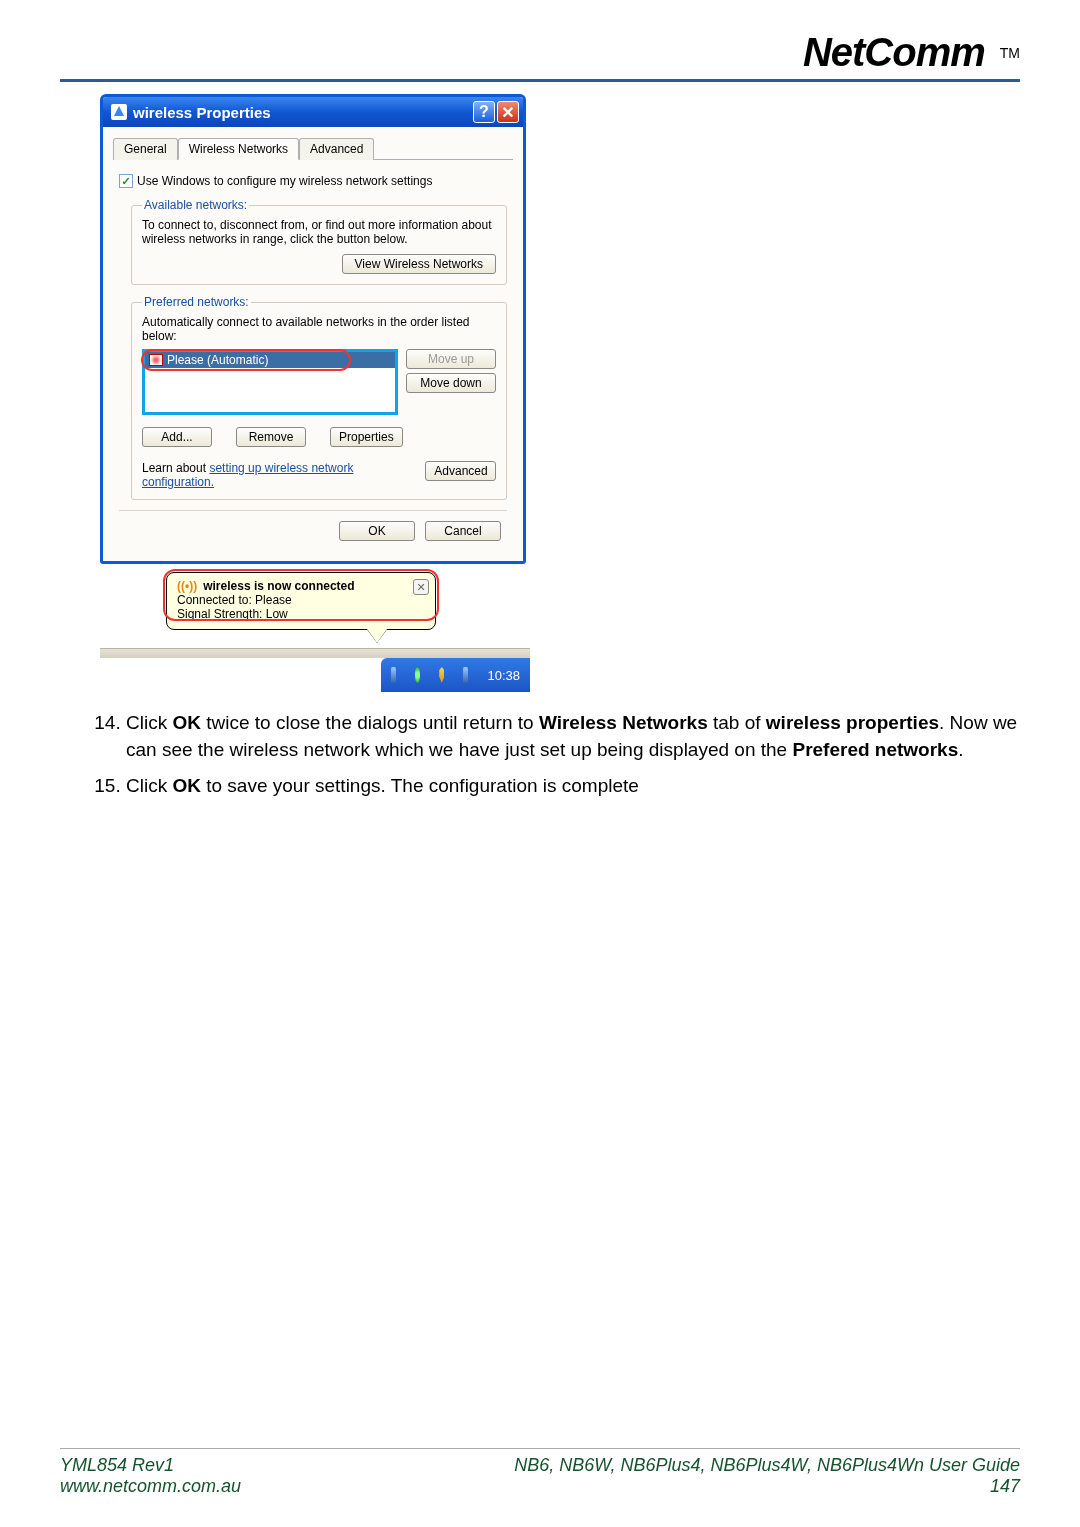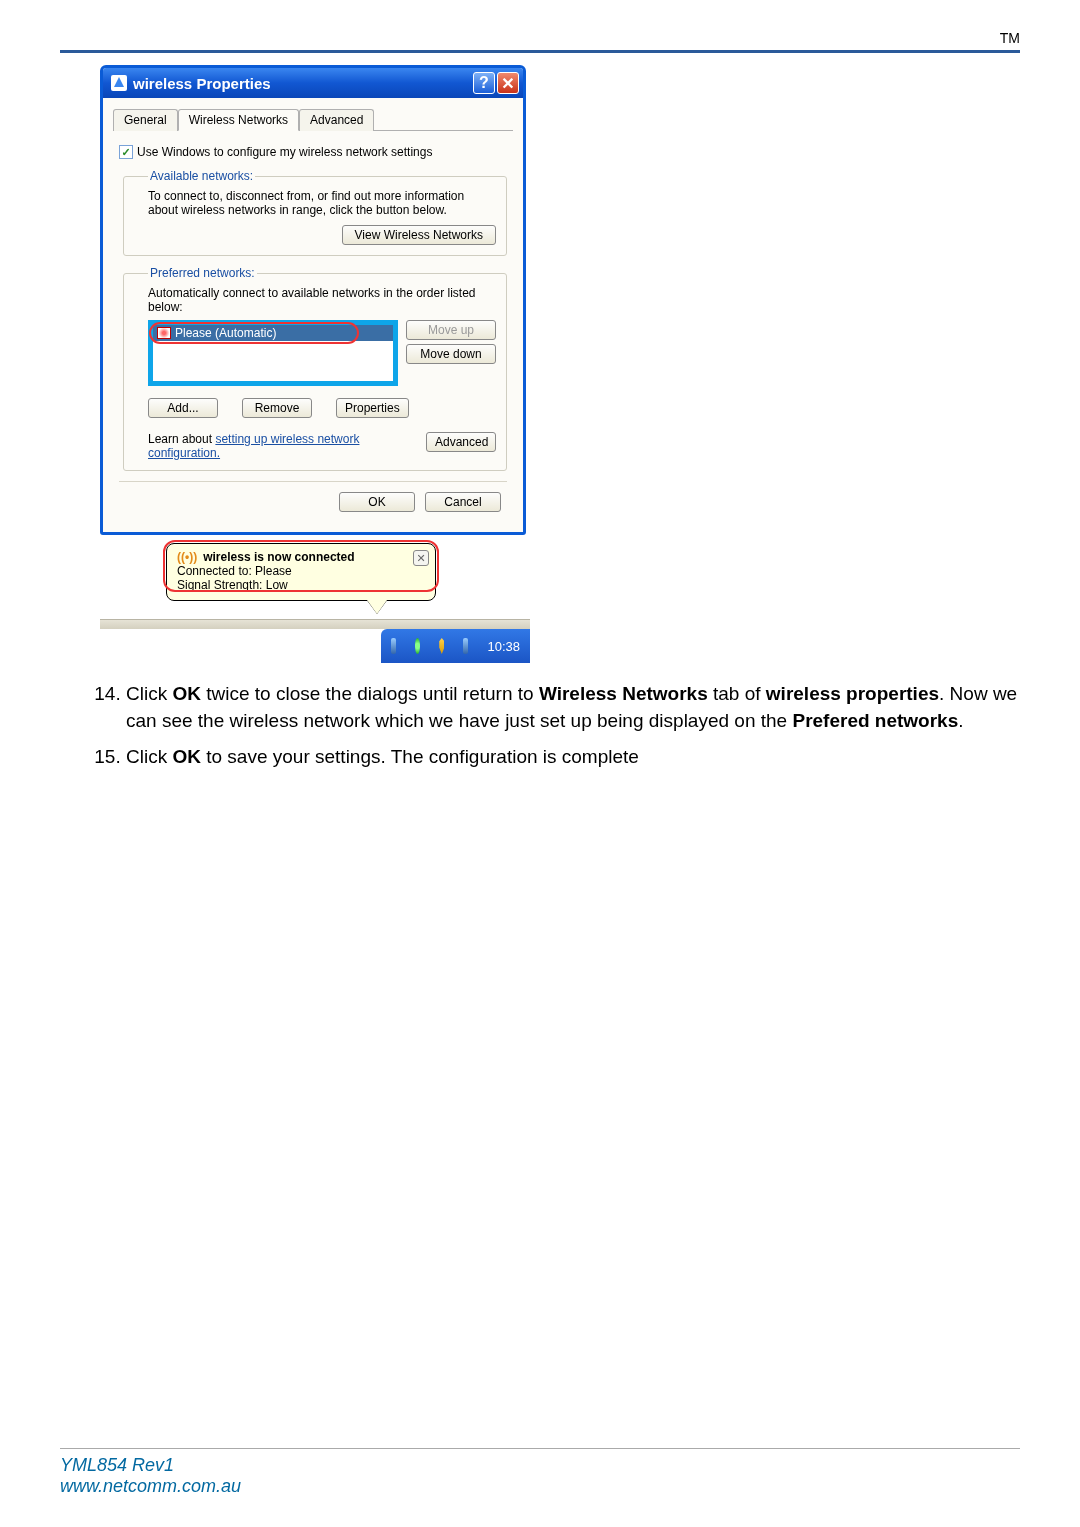--- a/index.html
+++ b/index.html
@@ -119,40 +119,40 @@
   .chk-row { display: flex; align-items: center; gap: 4px; margin-bottom: 10px; }
   .chk {
     width: 14px; height: 14px; border: 1px solid #7aa3d8;
     display: flex; align-items: center; justify-content: center;
     color: #2a8c2a; font-size: 11px; font-weight: bold;
     background: #fff;
   }
   fieldset {
     border: 1px solid #cfcdc0;
     border-radius: 3px;
-    margin: 0 0 10px 4px;
-    padding: 6px 10px 10px 24px;
+    margin: 0 0 10px 12px;
+    padding: 6px 10px 10px 10px;
     font-size: 12px;
   }
   legend { color: #1a4fa3; font-size: 12px; padding: 0 2px; }
   .btn {
     border: 1px solid #888;
     border-radius: 3px;
     padding: 2px 12px;
     background: linear-gradient(to bottom, #fdfdfc, #ece9d8);
     font-size: 12px;
     min-width: 90px;
     text-align: center;
   }
   .btn.small { min-width: 70px; padding: 2px 8px; }
   .right-row { display: flex; justify-content: flex-end; margin-top: 8px; }
   .pref-body { display: flex; gap: 8px; align-items: flex-start; }
   .listbox {
     flex: 1;
-    border: 5px solid #0ea5e9;
+    border: 3px solid #0ea5e9;
     background: #fff;
     height: 66px;
     position: relative;
   }
   .list-item {
     background: #3a6ea5;
     color: #fff;
     padding: 1px 4px;
     display: flex;
     align-items: center;
@@ -280,34 +280,37 @@
 
   
   .page-footer {
     position: absolute;
     left: 60px; right: 60px; bottom: 30px;
     border-top: 1px solid #aaa;
     padding-top: 6px;
     display: flex;
     justify-content: space-between;
     font-style: italic;
-    color: #0369a1;
+    color: #14532d;
     font-family: Arial, sans-serif;
     font-size: 18px;
     margin-top: 20px;
   }
   .pf-right { text-align: right; }
   .pf-models { font-style: italic; }
   .pf-pagenum { display: block; text-align: right; }
 </style>
 </head>
 <body>
 
 <div class="page">
   <div class="header">
+    <span class="logo">
+      <span>NetComm</span>
+    </span>
     <span class="tm">TM</span>
   </div>
 
   <div class="screenshot-wrap">
     <div class="xp-window">
       <div class="titlebar">
         <span class="title-icon"></span>
         <span>wireless Properties</span>
         <span class="titlebar-spacer"></span>
         <span class="titlebar-btn help-btn">?</span>
@@ -405,13 +408,17 @@
       </li>
     </ol>
   </div>
 </div>
 
 <div class="page-footer">
   <div>
     <div>YML854 Rev1</div>
     <div>www.netcomm.com.au</div>
   </div>
+  <div class="pf-right">
+    <div class="pf-models">NB6, NB6W, NB6Plus4, NB6Plus4W, NB6Plus4Wn User Guide</div>
+    <span class="pf-pagenum">147</span>
+  </div>
 </div>
 
 </body></html>

